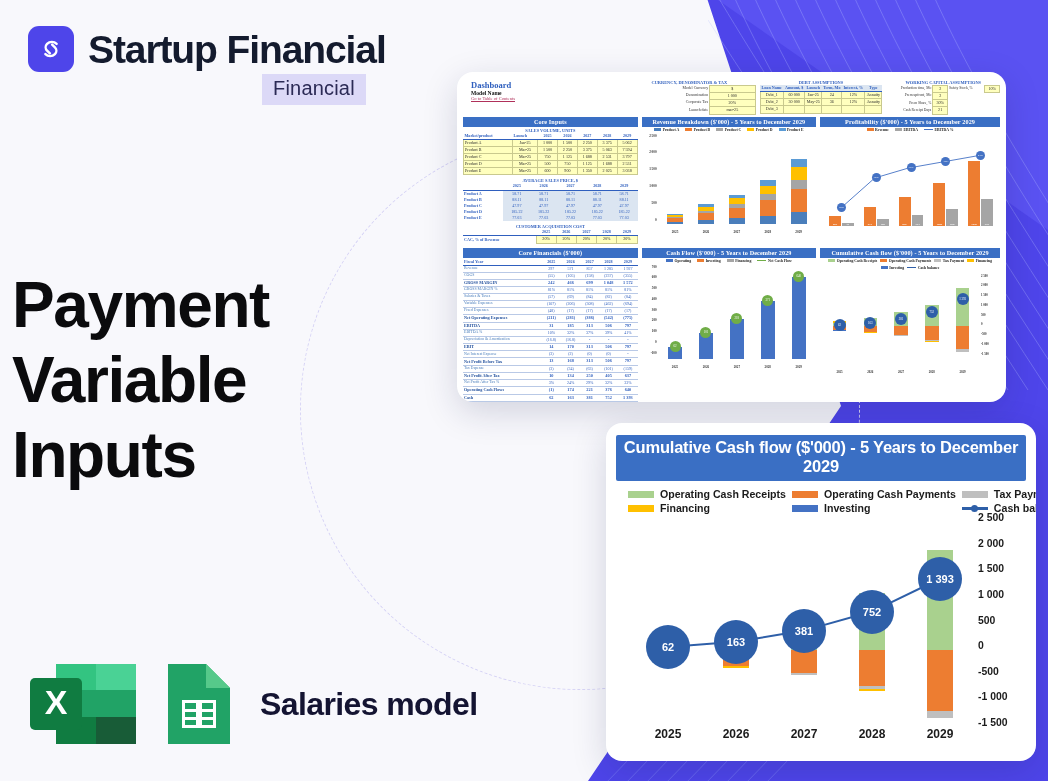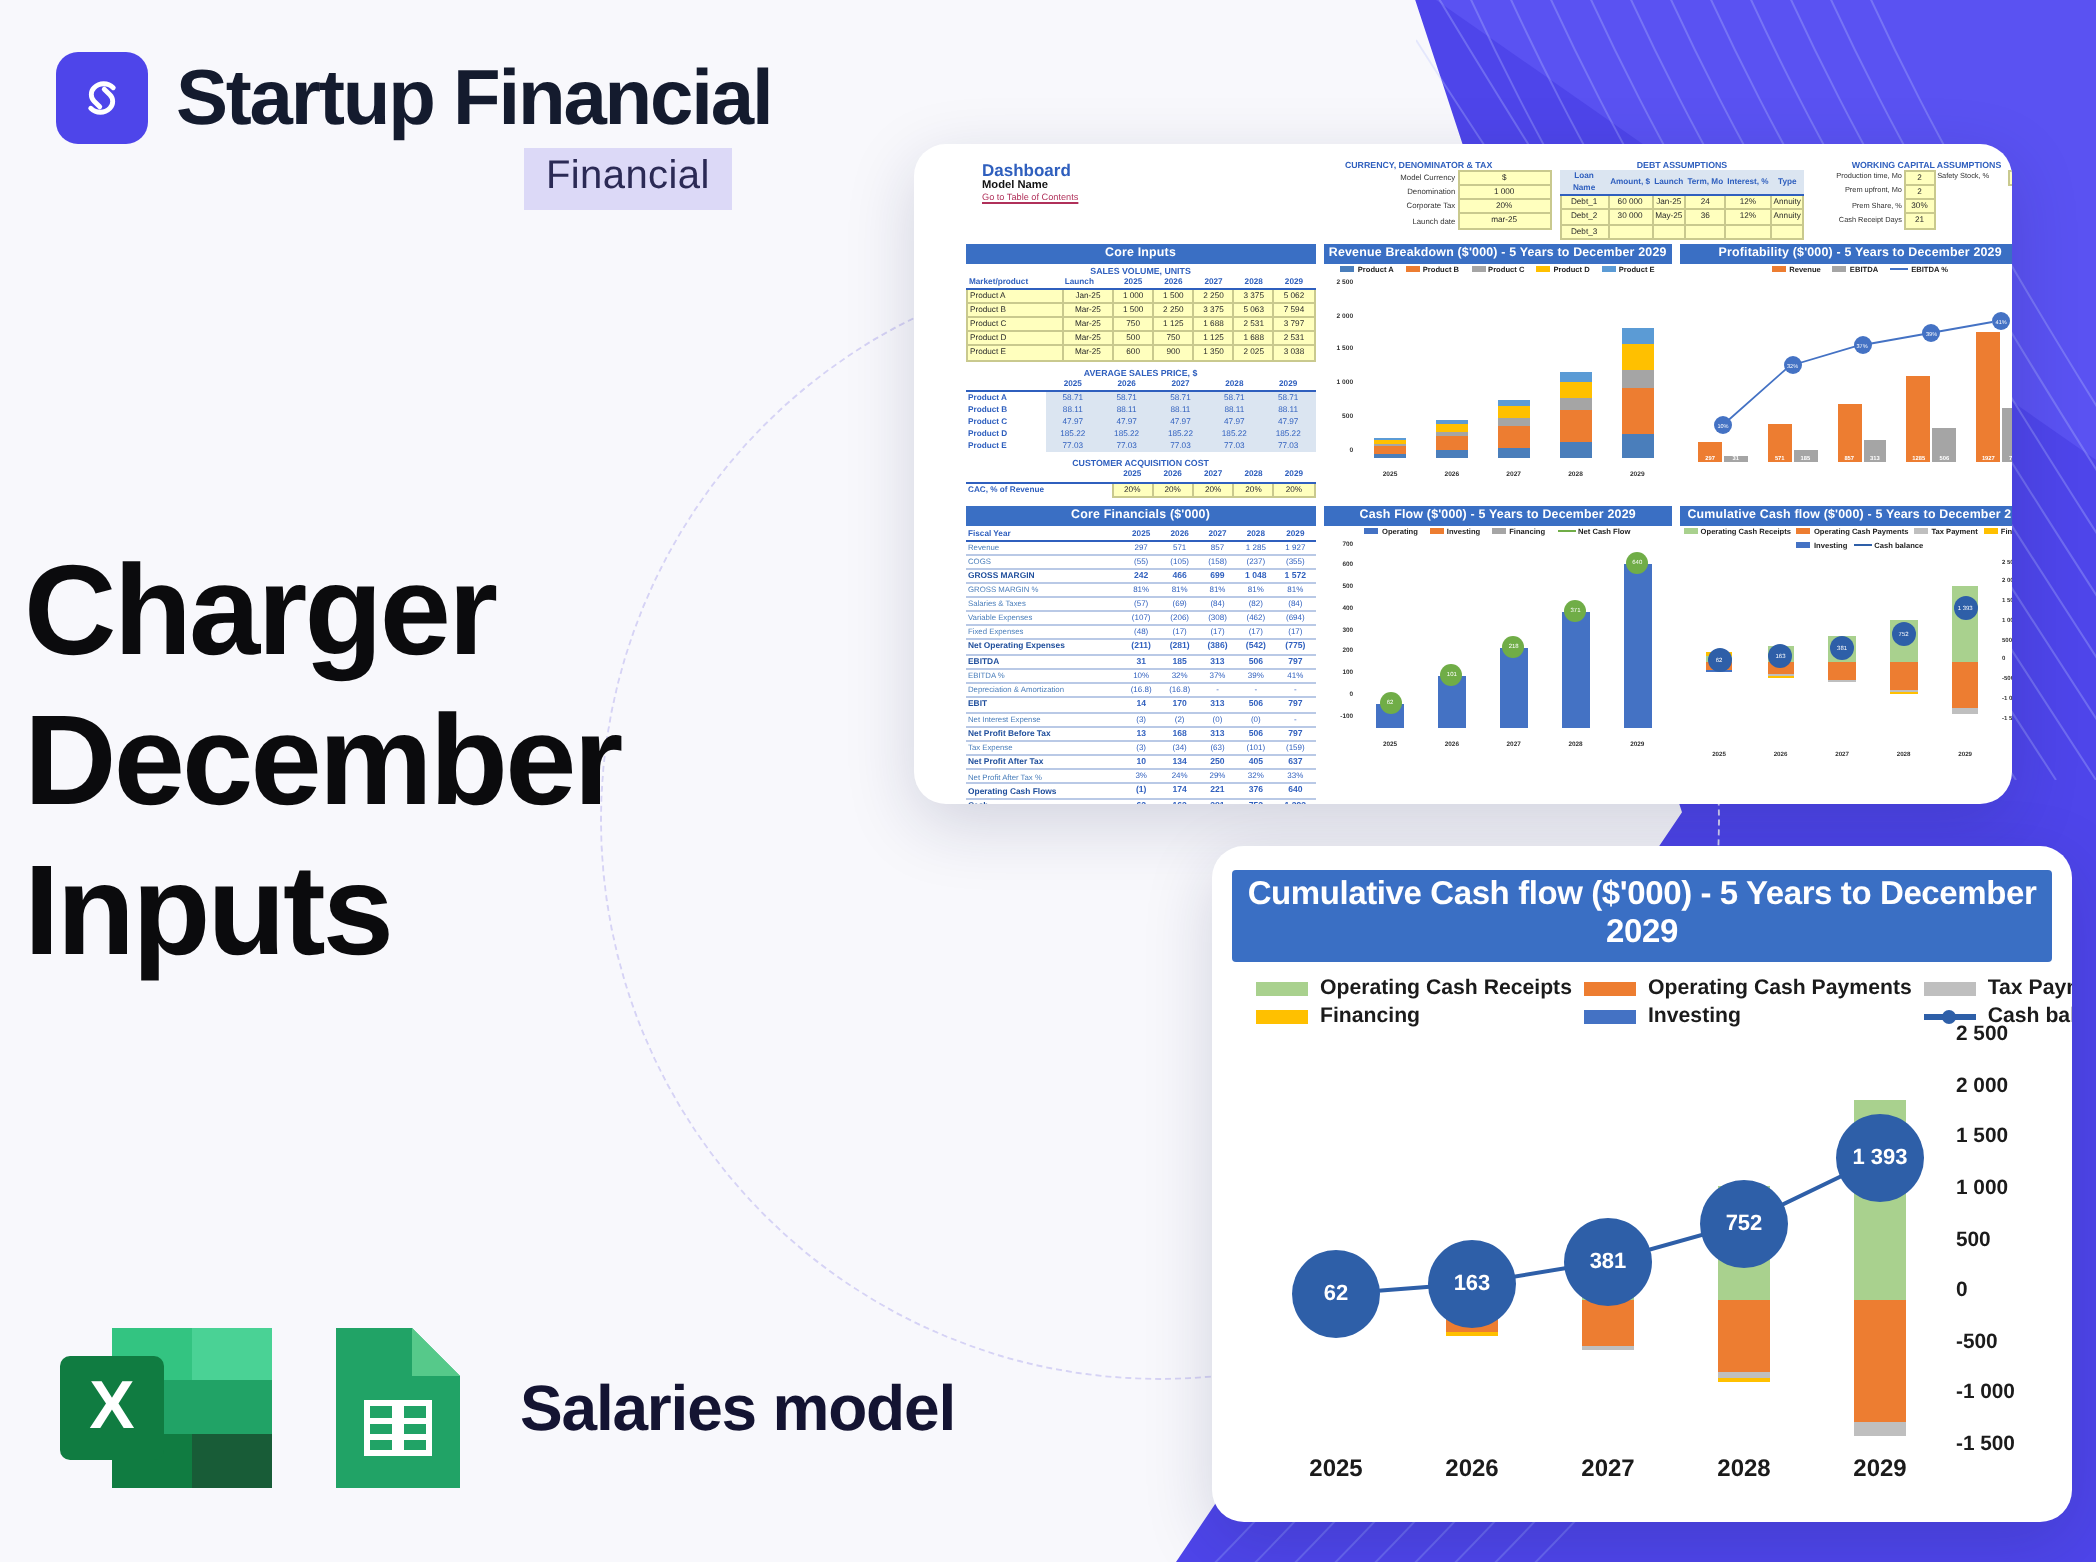--- a/index.html
+++ b/index.html
@@ -72,21 +72,21 @@
   .footer-label { font-size:32px; font-weight:bold; color:#141432; letter-spacing:-.6px; }
 
   
   .card {
     position:absolute; background:#fff; border-radius:16px;
     box-shadow:0 10px 34px rgba(25,28,80,.17);
     overflow:hidden;
   }
   #dash-card { left:457px; top:72px; width:549px; height:330px; padding:8px 6px; }
   #cash-card { left:606px; top:423px; width:430px; height:338px; padding:12px 10px 6px; }
-  .dash-wrap { position:relative; width:100%; height:100%; font-family:Liberation Sans, sans-serif;margin-left:20px; }
+  .dash-wrap { position:relative; width:100%; height:100%; font-family:Liberation Serif, serif; }
   .dash-title { color:#2f5fbe; font-weight:bold; font-size:8.5px; margin-left:8px; }
   .dash-sub { color:#111; font-weight:bold; font-size:5.6px; margin-left:8px; }
   .dash-link { color:#b0305a; font-size:4.6px; margin-left:8px; text-decoration:underline; }
   .band {
     background:#3a6fc4; color:#fff; font-weight:bold; font-size:6.2px;
     text-align:center; padding:1.5px 0; letter-spacing:.1px;
   }
   .capt { color:#2f5fbe; font-weight:bold; font-size:4.4px; text-align:center; }
   .mini-tbl { width:100%; border-collapse:collapse; }
   .mini-tbl td, .mini-tbl th { font-size:4.1px; padding:0 1px; line-height:1.5; }
@@ -174,22 +174,22 @@
       <svg width="30" height="30" viewBox="0 0 32 32">
         <path d="M22 10.5a7.2 7.2 0 0 0-10.2 0c-2 2-2 5.2 0 7.2l3 3" fill="none" stroke="#fff" stroke-width="2.6" stroke-linecap="round"></path>
         <path d="M10 21.5a7.2 7.2 0 0 0 10.2 0c2-2 2-5.2 0-7.2l-3-3" fill="none" stroke="#fff" stroke-width="2.6" stroke-linecap="round"></path>
       </svg>
     </div>
     <div class="brand-text">Startup Financial</div>
   </div>
   <div class="sub-chip">Financial</div>
 
   <div class="main-title">
-    <div>Charger</div>
-    <div>December</div>
+    <div>Payment</div>
+    <div>Variable</div>
     <div>Inputs</div>
   </div>
 
   <div class="footer-row">
     <div class="xl-icon">
       <svg width="110" height="84" viewBox="0 0 110 84">
         <rect x="28" y="2" width="80" height="80" rx="3" fill="#21a366"></rect>
         <rect x="28" y="2" width="40" height="26" fill="#33c481"></rect>
         <rect x="68" y="2" width="40" height="26" fill="#4ad295"></rect>
         <rect x="68" y="28" width="40" height="27" fill="#21a366"></rect>

